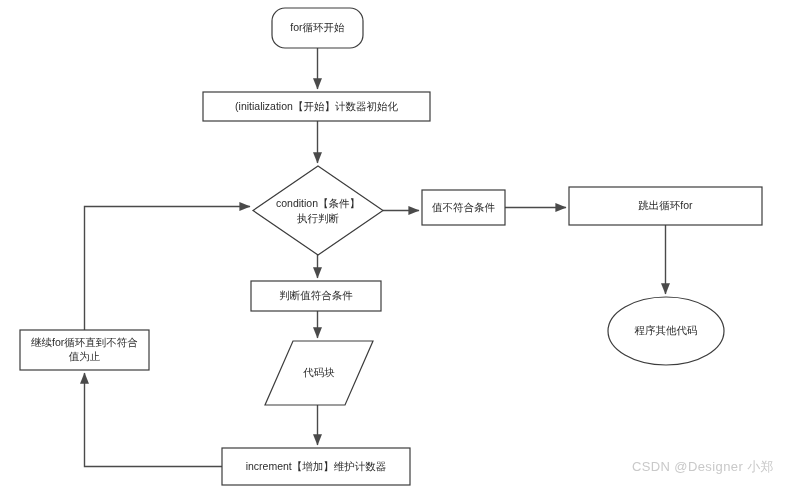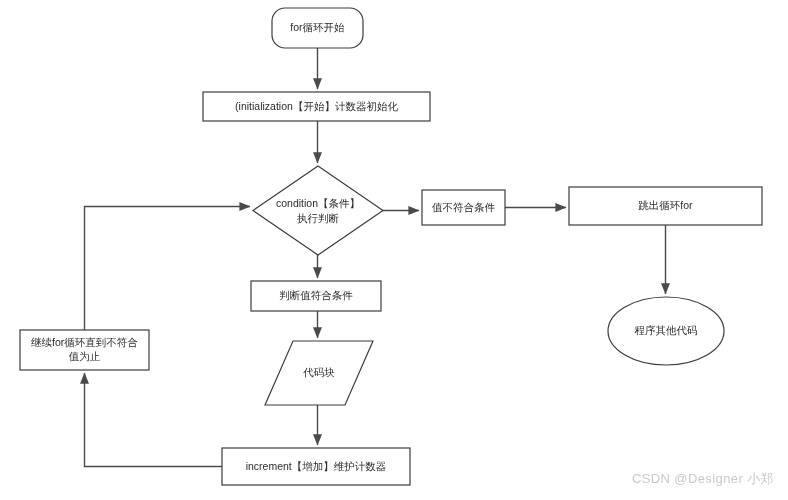--- a/index.html
+++ b/index.html
@@ -36,21 +36,21 @@
     font-family: "Liberation Sans", "DejaVu Sans", sans-serif;
     font-size: 10.5px;
     fill: #2b2b2b;
     text-anchor: middle;
     dominant-baseline: middle;
     white-space: pre;
   }
   .watermark {
     position: absolute;
     right: 14px;
-    bottom: 12px;
+    bottom: 24px;
     font-family: "Liberation Sans", "DejaVu Sans", sans-serif;
     font-size: 13px;
     color: #c9c9c9;
     letter-spacing: 0.4px;
     user-select: none;
   }
 </style>
 </head>
 <body>
 

